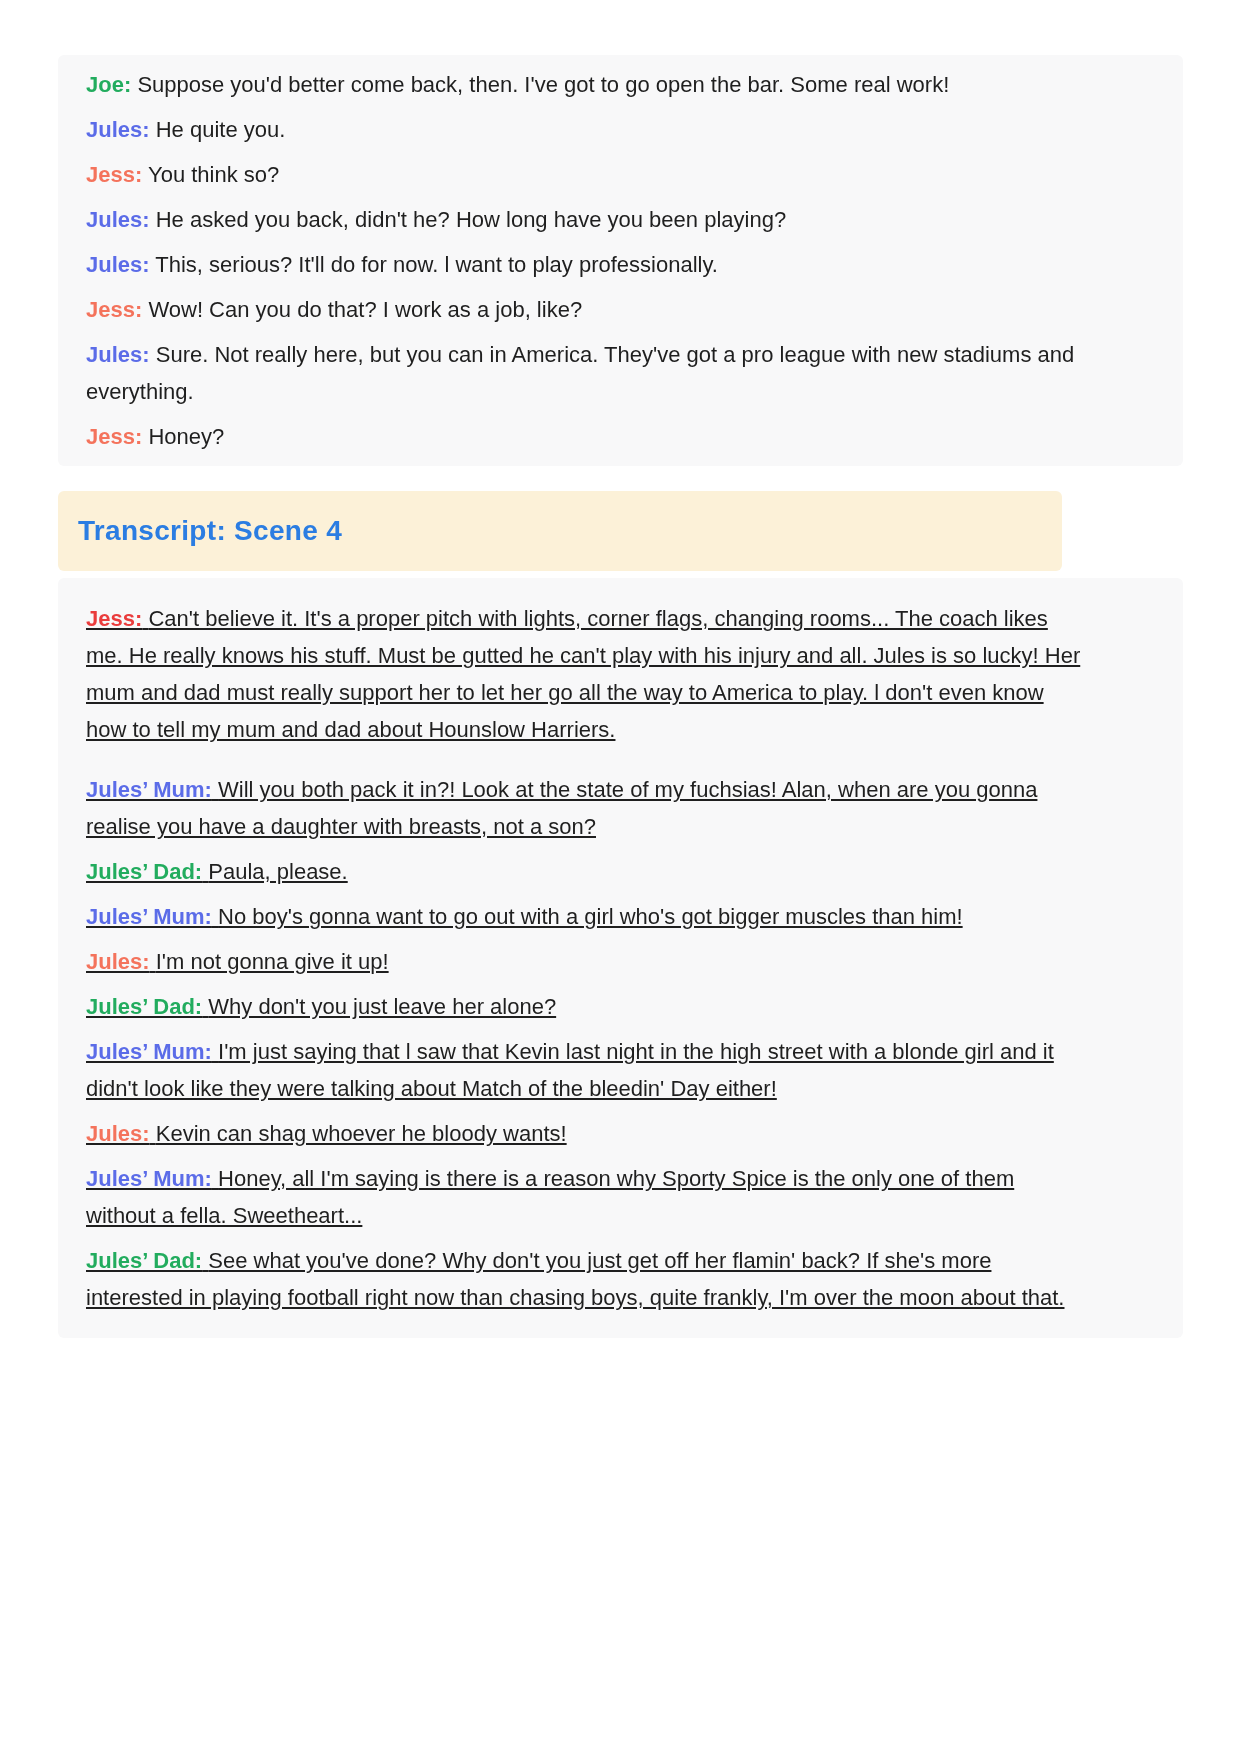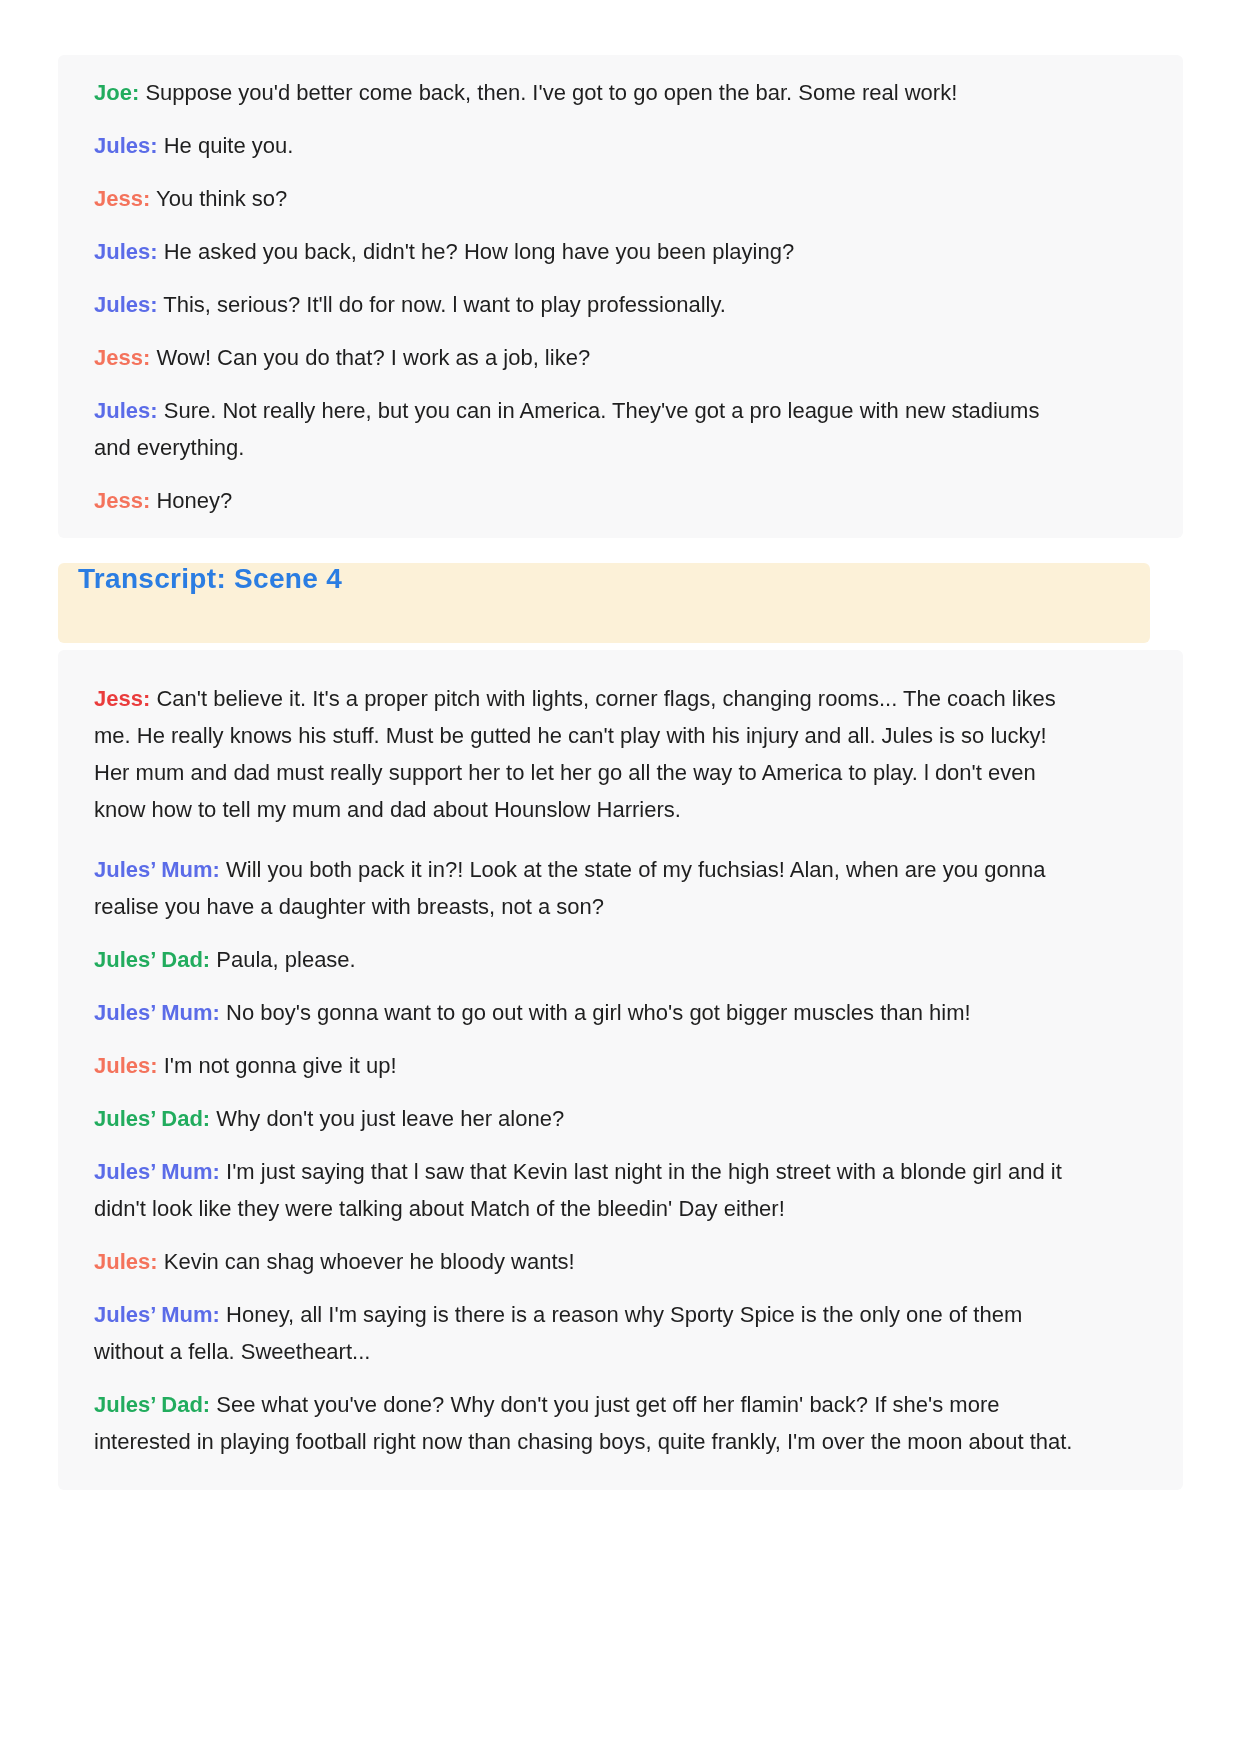--- a/index.html
+++ b/index.html
@@ -28,36 +28,36 @@
   .box-top {
     padding: 3px 20px 3px 20px;
   }
   .box-scene4 {
     padding: 14px 20px 14px 20px;
   }
   .box-inner {
     max-width: 1020px;
   }
   .dialogue {
-    margin: 16px;
+    margin: 8px;
   }
   .speaker {
     font-weight: 700;
   }
   .para-group { margin: 0; }
   .para-gap { margin-top: 23px; }
   .scene-banner {
     box-sizing: border-box;
-    width: 1092px;
+    width: 1004px;
     height: 80px;
     margin-top: 25px;
     margin-bottom: 7px;
     border-radius: 6px;
     display: flex;
-    align-items: flex-start;
+    align-items: center;
     padding: 0 20px;
   }
   .scene-banner h2 {
     margin: 0;
     font-size: 28px;
     font-weight: 700;
     letter-spacing: 0.3px;
   }
 </style>
 </head>
@@ -99,21 +99,21 @@
         <span class="speaker" style="color: rgb(244, 115, 92);">Jess:</span>
         <span>Honey?</span>
       </p>
     </div>
   </section>
 
   <div class="scene-banner" style="background-color: rgb(252, 241, 216);">
     <h2 style="color: rgb(43, 125, 226);">Transcript: Scene 4</h2>
   </div>
 
-  <section class="dialogue-box box-scene4" style="background-color: rgb(248, 248, 249);">
+  <section class="dialogue-box box-scene4" style="background-color: rgb(248, 248, 249); text-decoration: underline;">
     <div class="box-inner">
 
       <div class="para-group">
         <p class="dialogue">
           <span class="speaker" style="color: rgb(234, 60, 60);">Jess:</span>
           <span>Can't believe it. It's a proper pitch with lights, corner flags, changing rooms... The coach likes me. He really knows his stuff. Must be gutted he can't play with his injury and all. Jules is so lucky! Her mum and dad must really support her to let her go all the way to America to play. l don't even know how to tell my mum and dad about Hounslow Harriers.</span>
         </p>
       </div>
 
       <div class="para-group para-gap">

